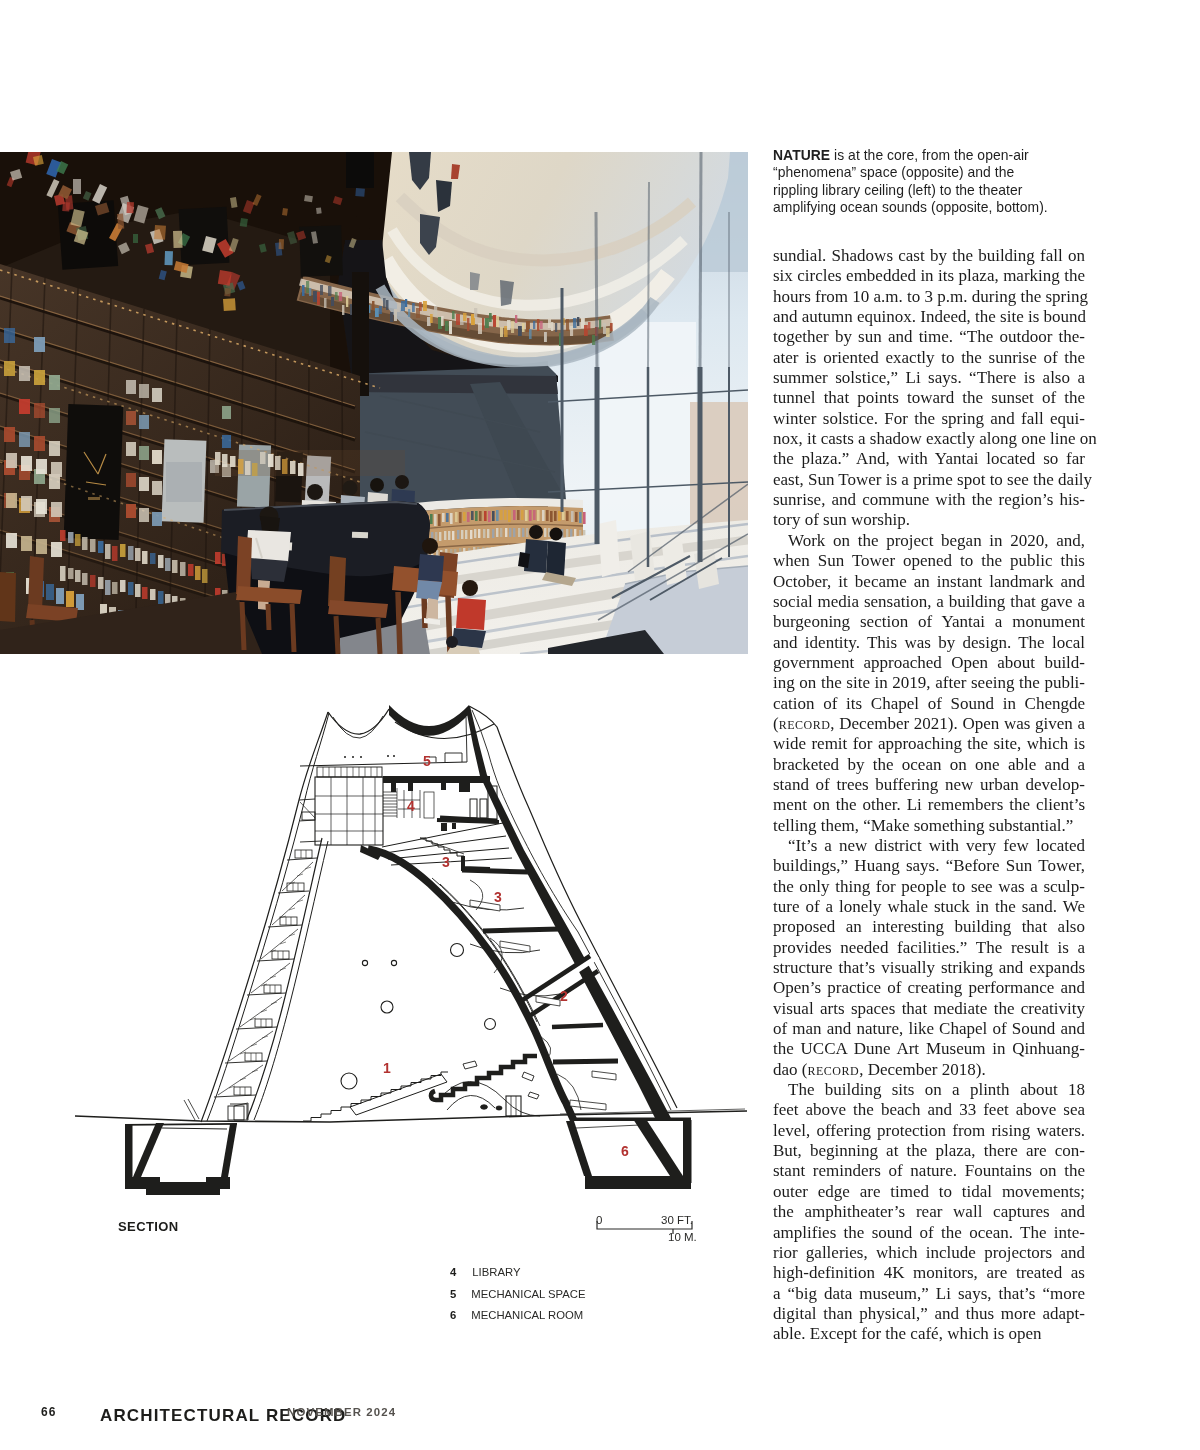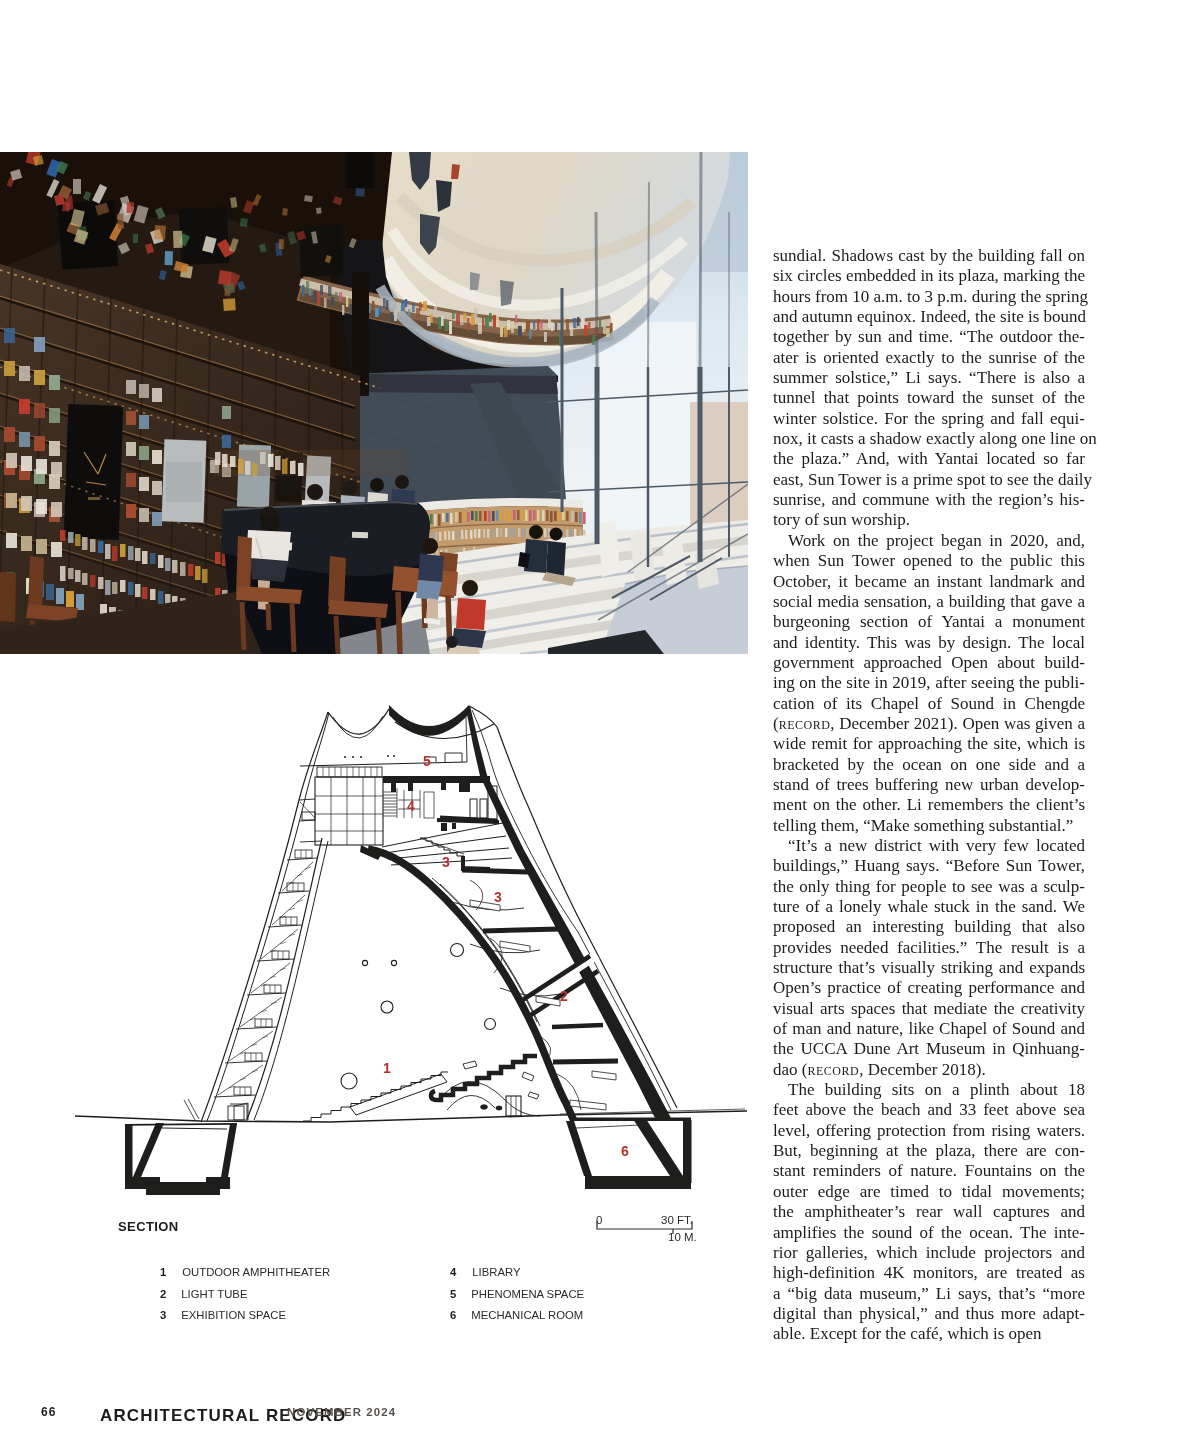--- a/index.html
+++ b/index.html
@@ -739,20 +739,21 @@
 <path d="M424,466 L440,468 L440,473 L424,471 Z" fill="#efede8"></path>
 <circle cx="536" cy="380" r="7" fill="#181310"></circle>
 <path d="M526,387 L548,389 L546,421 L524,419 Z" fill="#252e3d"></path>
 <circle cx="556" cy="382" r="6.5" fill="#14100d"></circle>
 <path d="M548,389 L566,391 L564,424 L546,422 Z" fill="#1e2633"></path>
 <path d="M546,420 L576,426 L572,434 L542,428 Z" fill="#b5a78e"></path>
 <path d="M520,400 L530,402 L528,416 L518,414 Z" fill="#101014"></path>
 </g>
 </svg>
 
+<div class="abs caption"><b>NATURE</b> is at the core, from the open-air<br>“phenomena” space (opposite) and the<br>rippling library ceiling (left) to the theater<br>amplifying ocean sounds (opposite, bottom).</div>
 
 <div class="abs body-col">
 <div class="bl">sundial. Shadows cast by the building fall on</div>
 <div class="bl">six circles embedded in its plaza, marking the</div>
 <div class="bl">hours from 10 a.m. to 3 p.m. during the spring</div>
 <div class="bl">and autumn equinox. Indeed, the site is bound</div>
 <div class="bl">together by sun and time. “The outdoor the-</div>
 <div class="bl">ater is oriented exactly to the sunrise of the</div>
 <div class="bl">summer solstice,” Li says. “There is also a</div>
 <div class="bl">tunnel that points toward the sunset of the</div>
@@ -766,21 +767,21 @@
 <div class="bl">when Sun Tower opened to the public this</div>
 <div class="bl">October, it became an instant landmark and</div>
 <div class="bl">social media sensation, a building that gave a</div>
 <div class="bl">burgeoning section of Yantai a monument</div>
 <div class="bl">and identity. This was by design. The local</div>
 <div class="bl">government approached Open about build-</div>
 <div class="bl">ing on the site in 2019, after seeing the publi-</div>
 <div class="bl">cation of its Chapel of Sound in Chengde</div>
 <div class="bl">(<span class="sc">record</span>, December 2021). Open was given a</div>
 <div class="bl">wide remit for approaching the site, which is</div>
-<div class="bl">bracketed by the ocean on one side and a</div>
+<div class="bl">bracketed by the ocean on one able and a</div>
 <div class="bl">stand of trees buffering new urban develop-</div>
 <div class="bl">ment on the other. Li remembers the client’s</div>
 <div class="bl last">telling them, “Make something substantial.”</div>
 <div class="bl in">“It’s a new district with very few located</div>
 <div class="bl">buildings,” Huang says. “Before Sun Tower,</div>
 <div class="bl">the only thing for people to see was a sculp-</div>
 <div class="bl">ture of a lonely whale stuck in the sand. We</div>
 <div class="bl">proposed an interesting building that also</div>
 <div class="bl">provides needed facilities.” The result is a</div>
 <div class="bl">structure that’s visually striking and expands</div>
@@ -1047,28 +1048,23 @@
 
 <div class="abs" style="left:595px;top:1213px;width:102px;height:30px;">
 <svg width="102" height="30" viewBox="0 0 102 30">
 <text x="1" y="11" font-size="11.5" fill="#2a2a28">0</text>
 <text x="66" y="11" font-size="11.5" fill="#2a2a28">30 FT.</text>
 <path d="M2,8 L2,16 L97,16 L97,8 M78,16 L78,21" stroke="#2a2a28" stroke-width="1.2" fill="none"></path>
 <text x="73" y="28" font-size="11.5" fill="#2a2a28">10 M.</text>
 </svg>
 </div>
 
-<div class="abs legend" style="left:160px;top:1266px;">
-  <div style="height:21.6px;"><span class="num">1</span><span style="padding-left:16px;">OUTDOOR AMPHITHEATER</span></div>
-  <div style="height:21.6px;"><span class="num">2</span><span style="padding-left:15px;">LIGHT TUBE</span></div>
-  <div style="height:21.6px;"><span class="num">3</span><span style="padding-left:15px;">EXHIBITION SPACE</span></div>
-</div>
 <div class="abs legend" style="left:450px;top:1266px;">
   <div style="height:21.6px;"><span class="num">4</span><span style="padding-left:16px;">LIBRARY</span></div>
-  <div style="height:21.6px;"><span class="num">5</span><span style="padding-left:15px;">PHENOMENA SPACE</span></div>
+  <div style="height:21.6px;"><span class="num">5</span><span style="padding-left:15px;">MECHANICAL SPACE</span></div>
   <div style="height:21.6px;"><span class="num">6</span><span style="padding-left:15px;">MECHANICAL ROOM</span></div>
 </div>
 
 <div class="abs footer-num">66</div>
 
 <div class="abs footer-mag">ARCHITECTURAL RECORD</div>
 
 <div class="abs footer-date">NOVEMBER 2024</div>
 
 </div>

